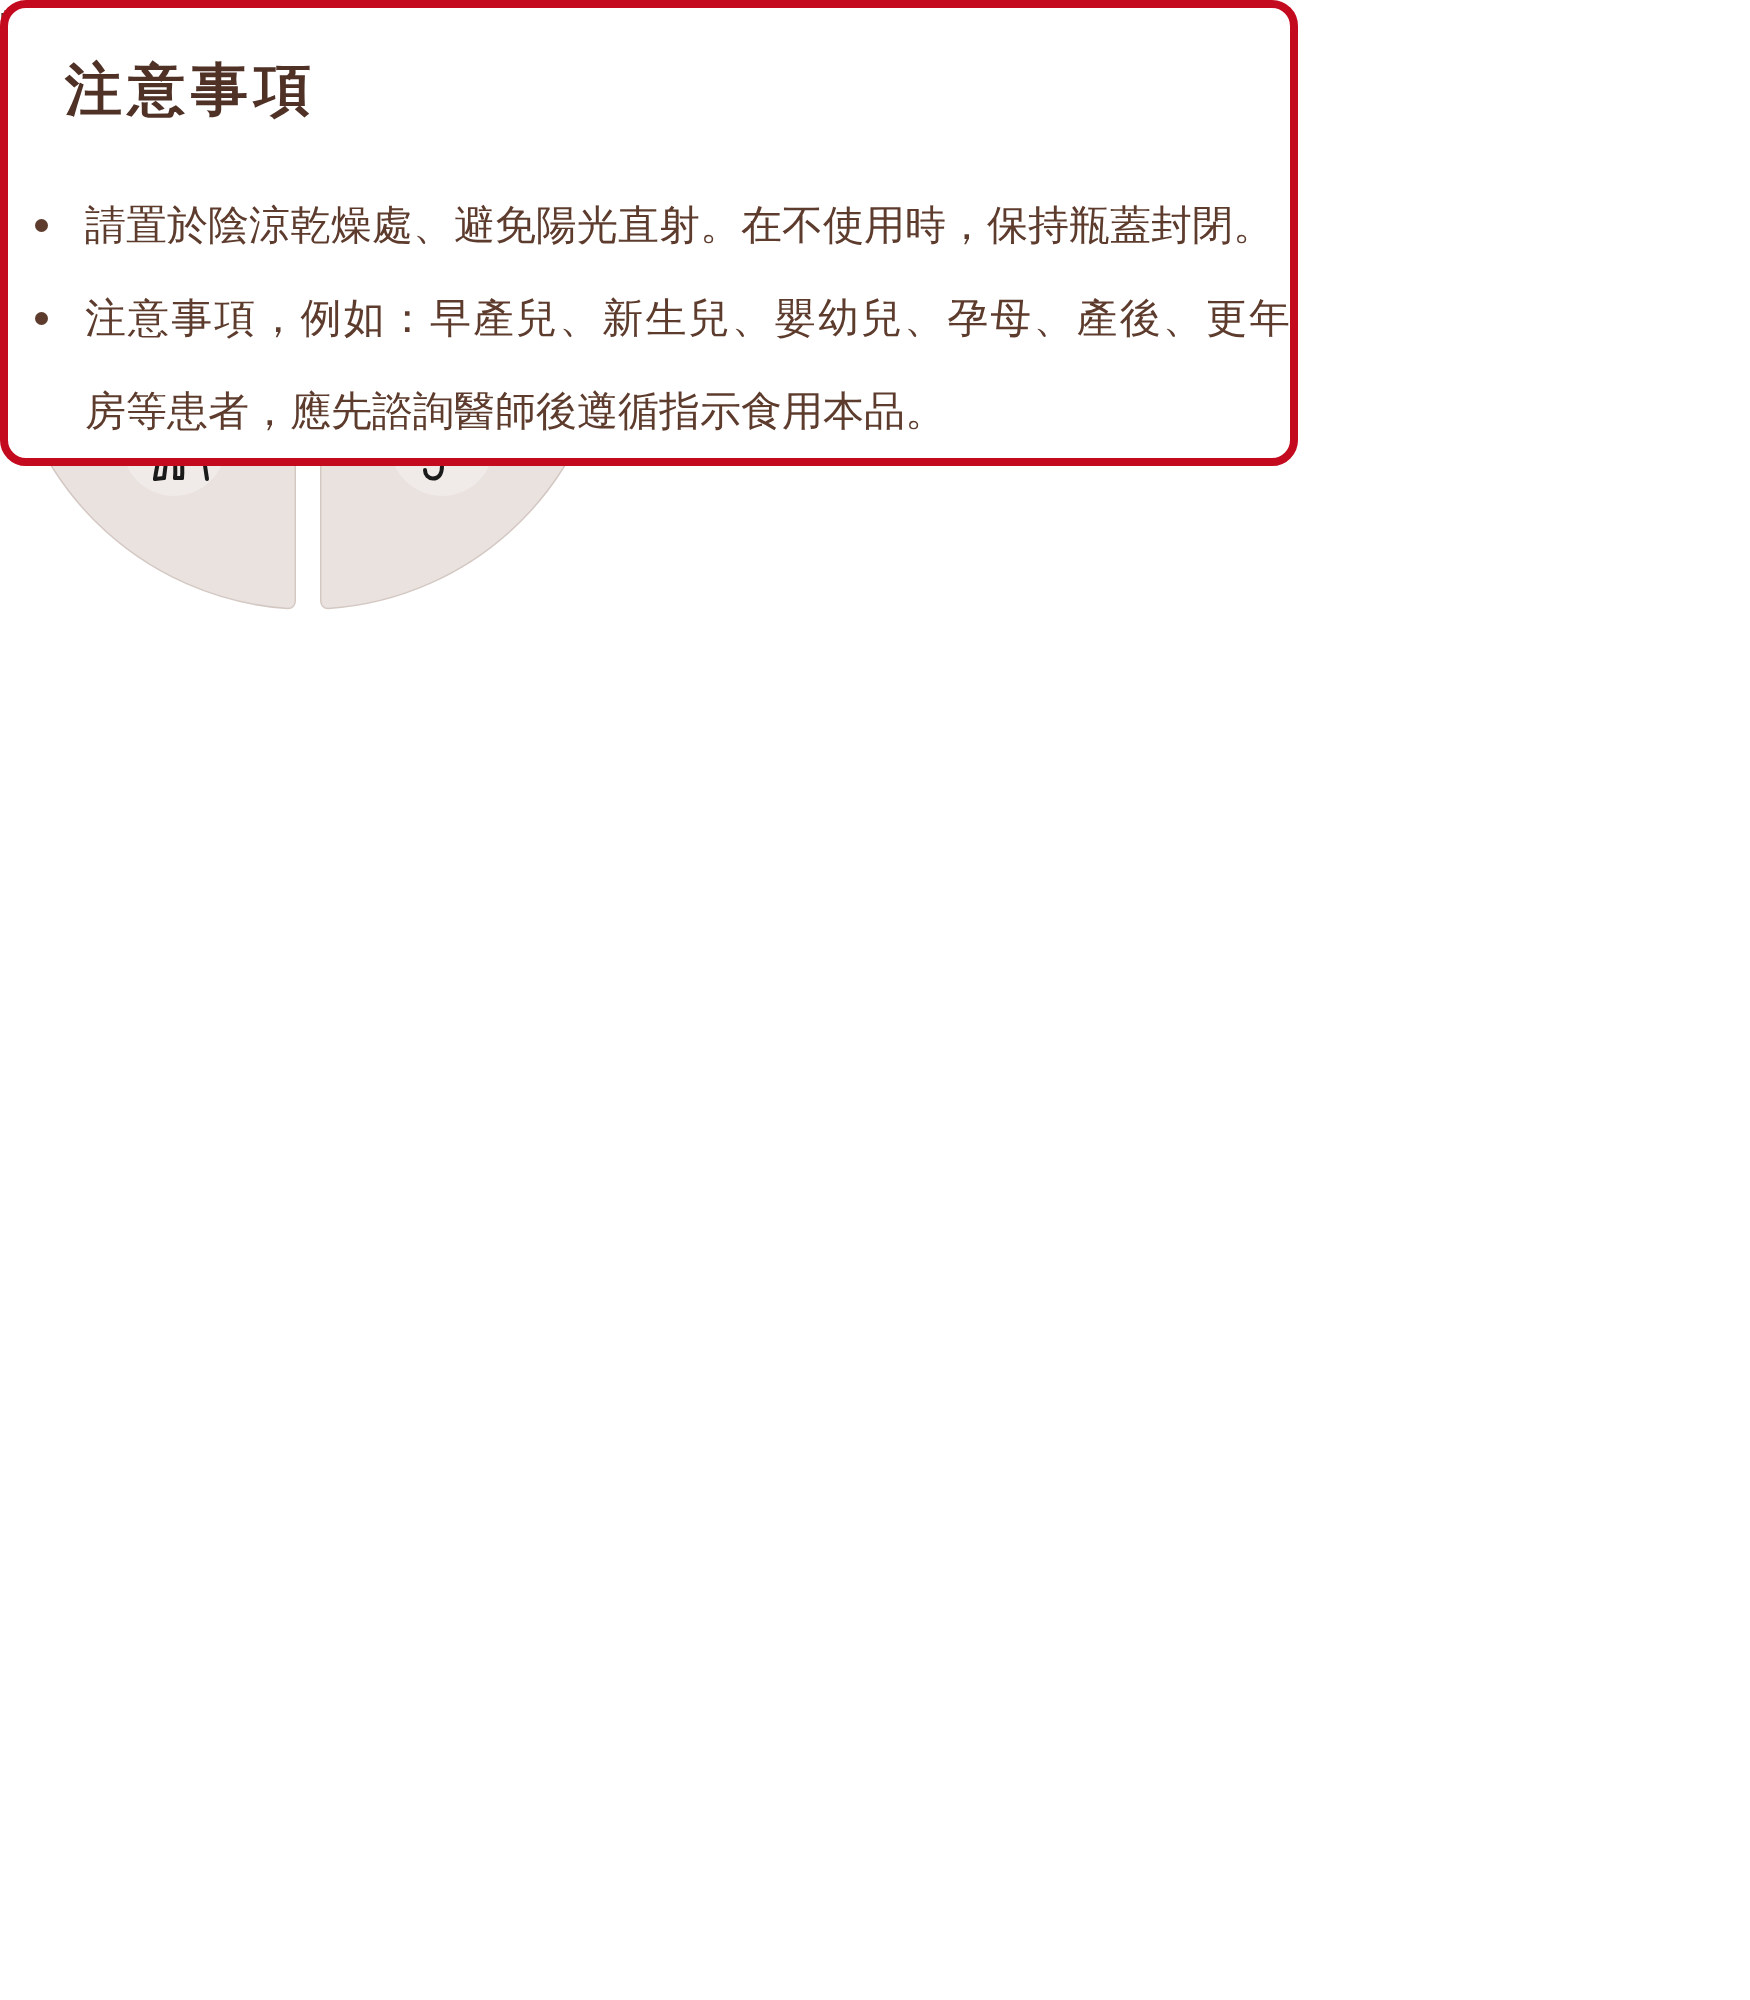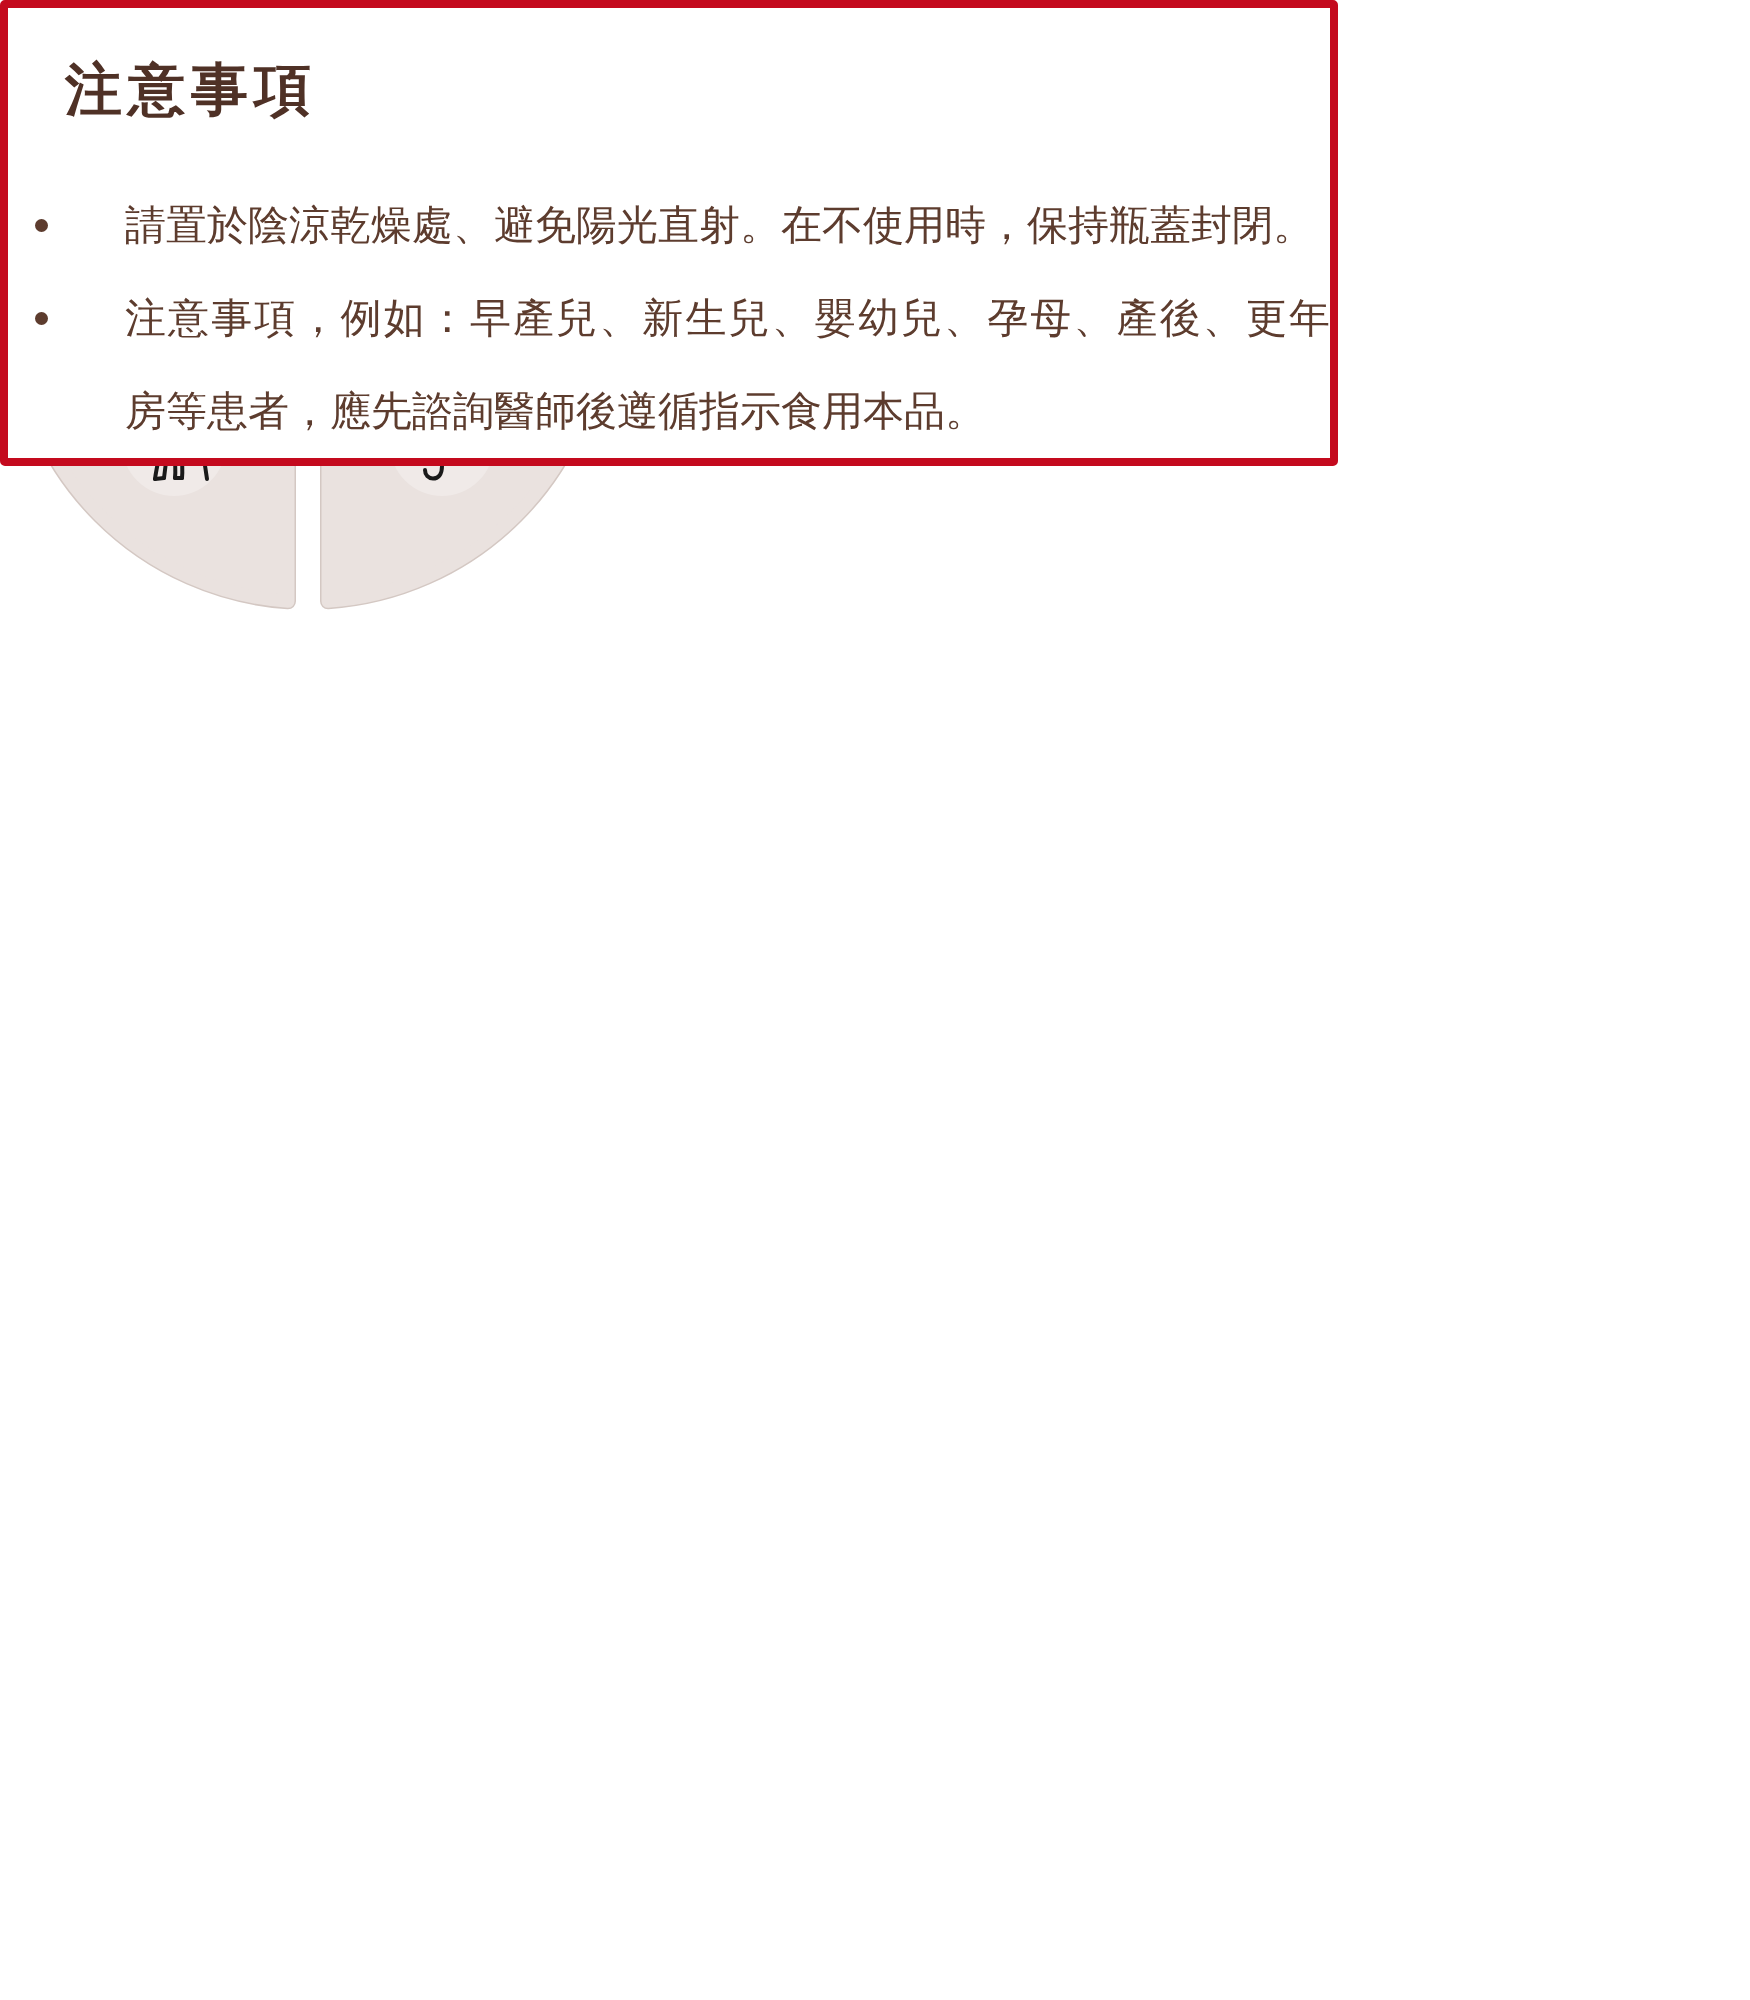--- a/index.html
+++ b/index.html
@@ -30,30 +30,30 @@
   .tblock h3 { font-size:45px; font-weight:700; color:#4f3126; line-height:62px; margin-bottom:2px; }
   .tblock p  { font-size:38px; font-weight:400; color:#5d3c2e; line-height:63px; white-space:nowrap; }
   .tb-tl { left:0;    top:332; width:530; text-align:right; }
   .tb-tr { left:1207; top:332; width:543; text-align:left; }
   .tb-bl { left:0;    top:688; width:530; text-align:right; }
   .tb-br { left:1207; top:698; width:543; text-align:left; }
 
   
   .notice-box {
     left:40; top:1145; width:1668; height:812;
-    border:8px solid #c40a1e; border-radius:5px; background:#ffffff;
+    border:8px solid #c40a1e; border-radius:26px; background:#ffffff;
   }
   .notice-title {
     margin:44px 0 0 57px;
     font-size:57px; font-weight:700; letter-spacing:6px; color:#4f3126;
   }
   .notice-list {
     list-style:none; margin:50px 0 0 27px;
   }
-  .notice-item { display:flex; font-size:41px; line-height:93px; color:#5d3c2e;gap:40px; }
+  .notice-item { display:flex; font-size:41px; line-height:93px; color:#5d3c2e; }
   .bullet-dot {
     width:13px; height:13px; border-radius:50%; background:#5d3c2e;
     flex:none; margin:40px 37px 0 0;
   }
   .item-content { width:1205px; }
   .item-content .just { text-align:justify; text-align-last:justify; }
 
   
   .excl-gap { left:34; top:1372; width:20; height:262; background:#ffffff; }
   .excl-bar { left:25; top:1396; width:37; height:129; border-radius:19px; background:#c2234a; }

